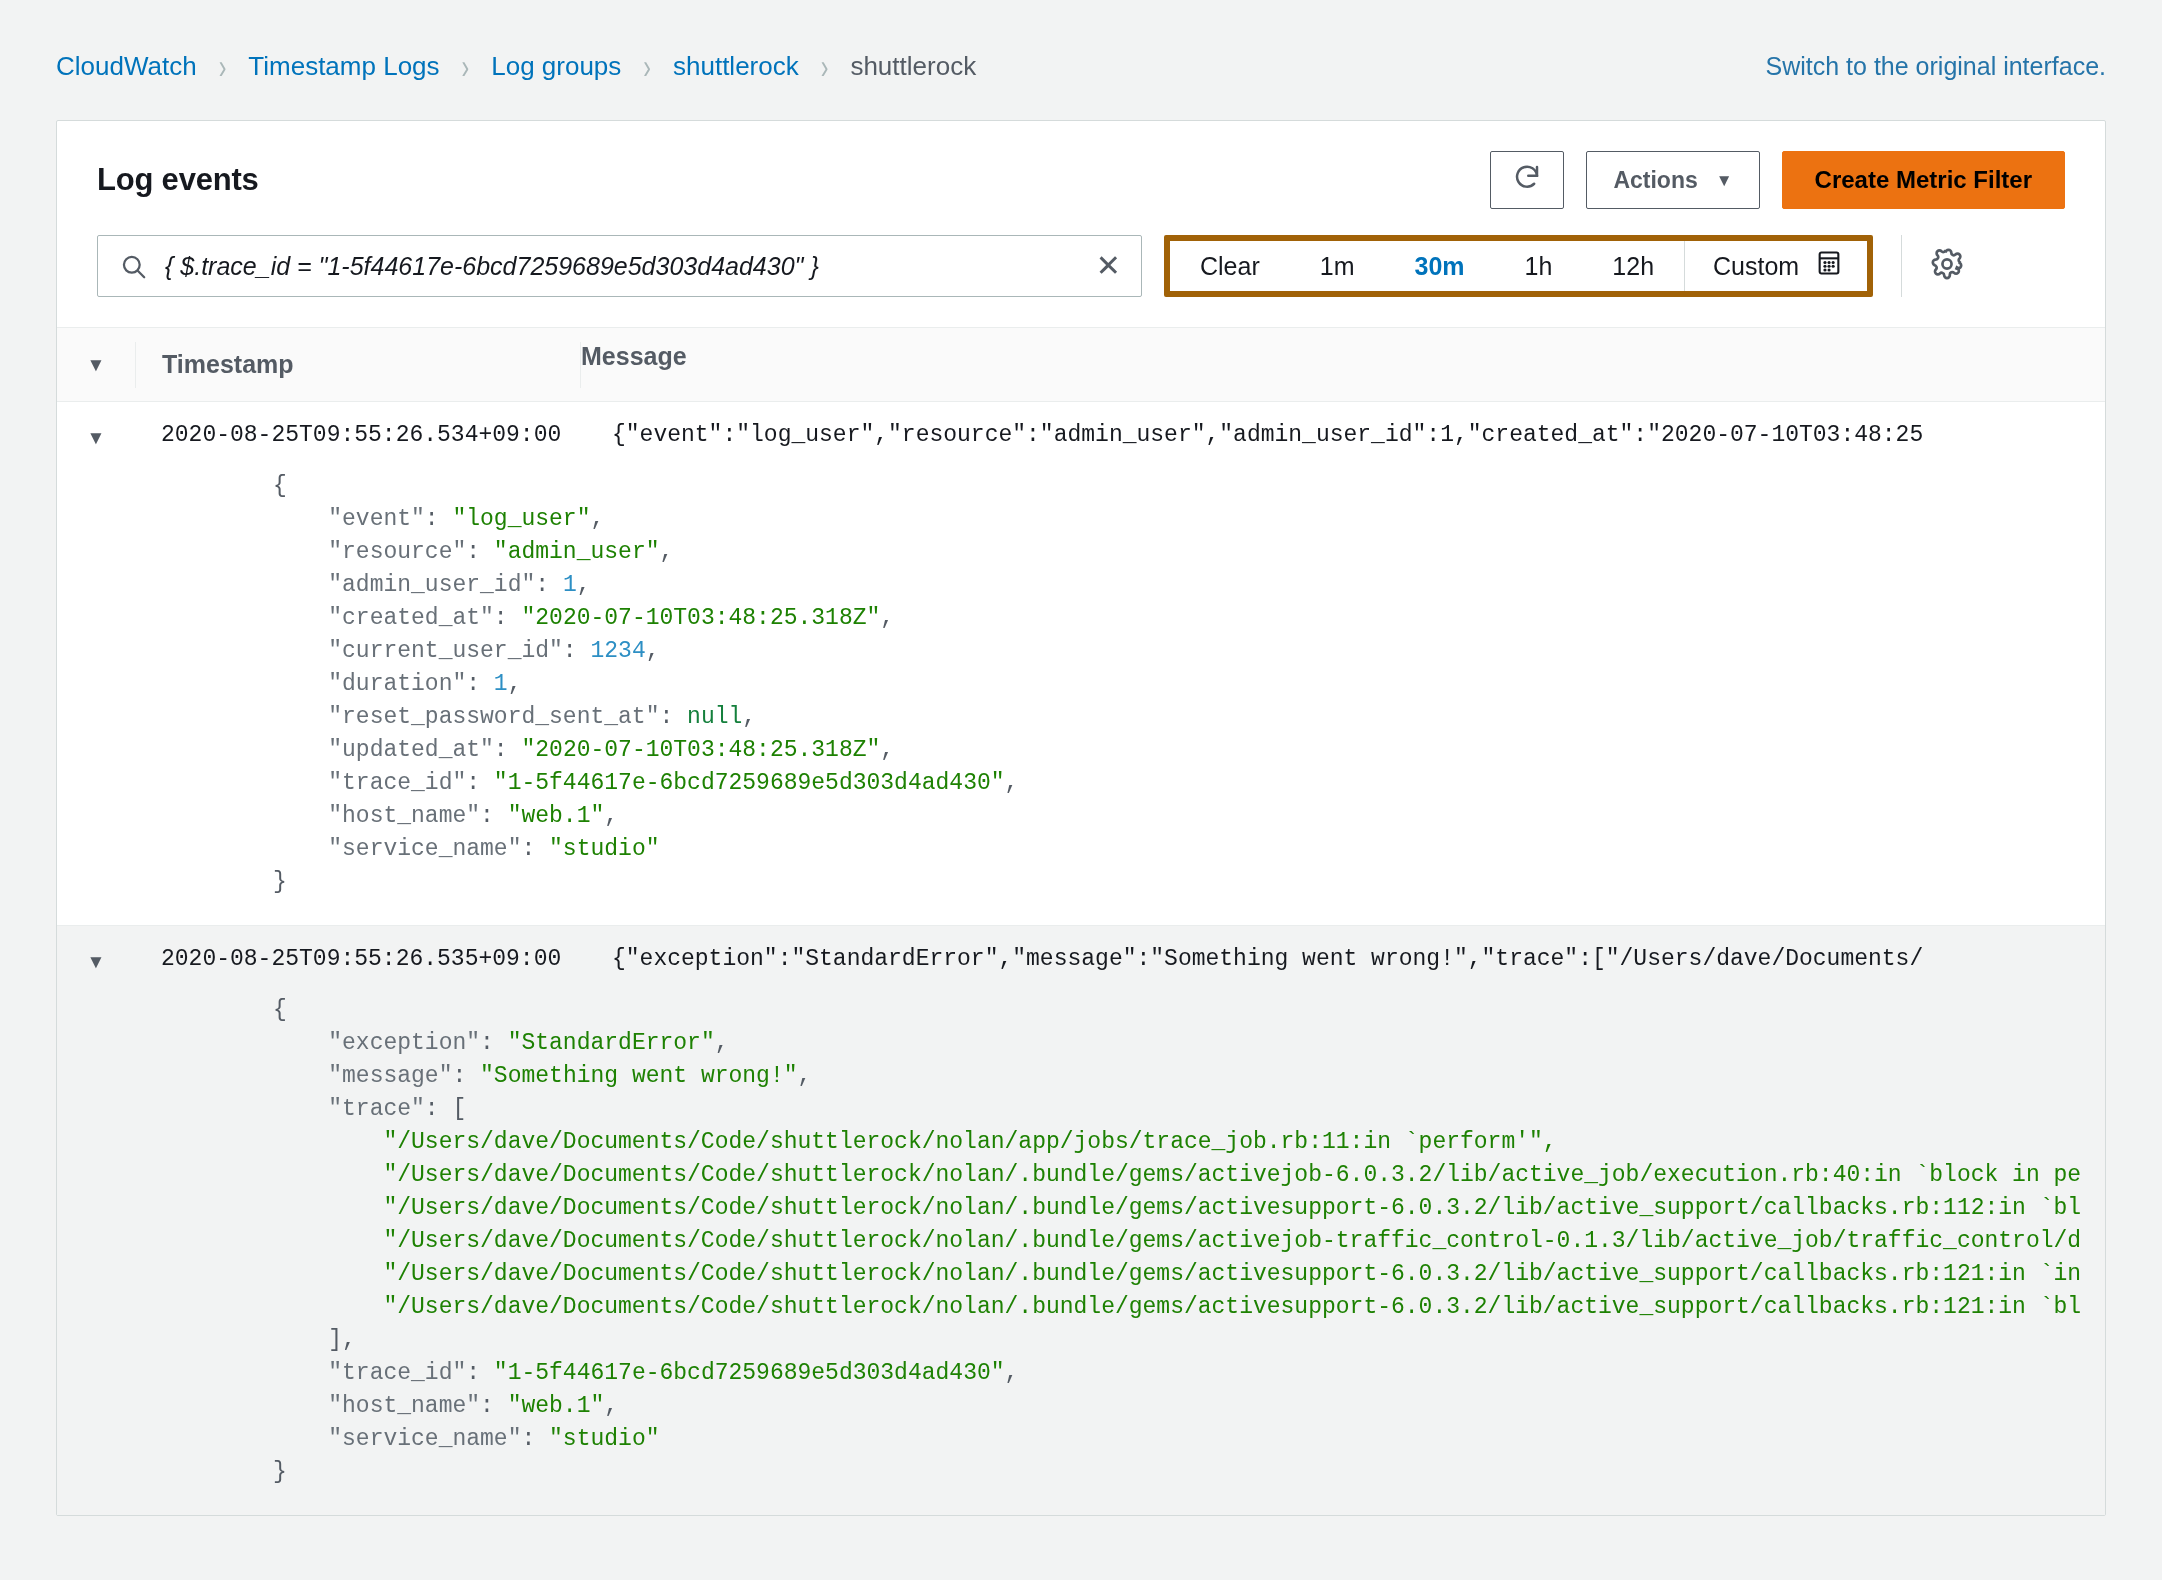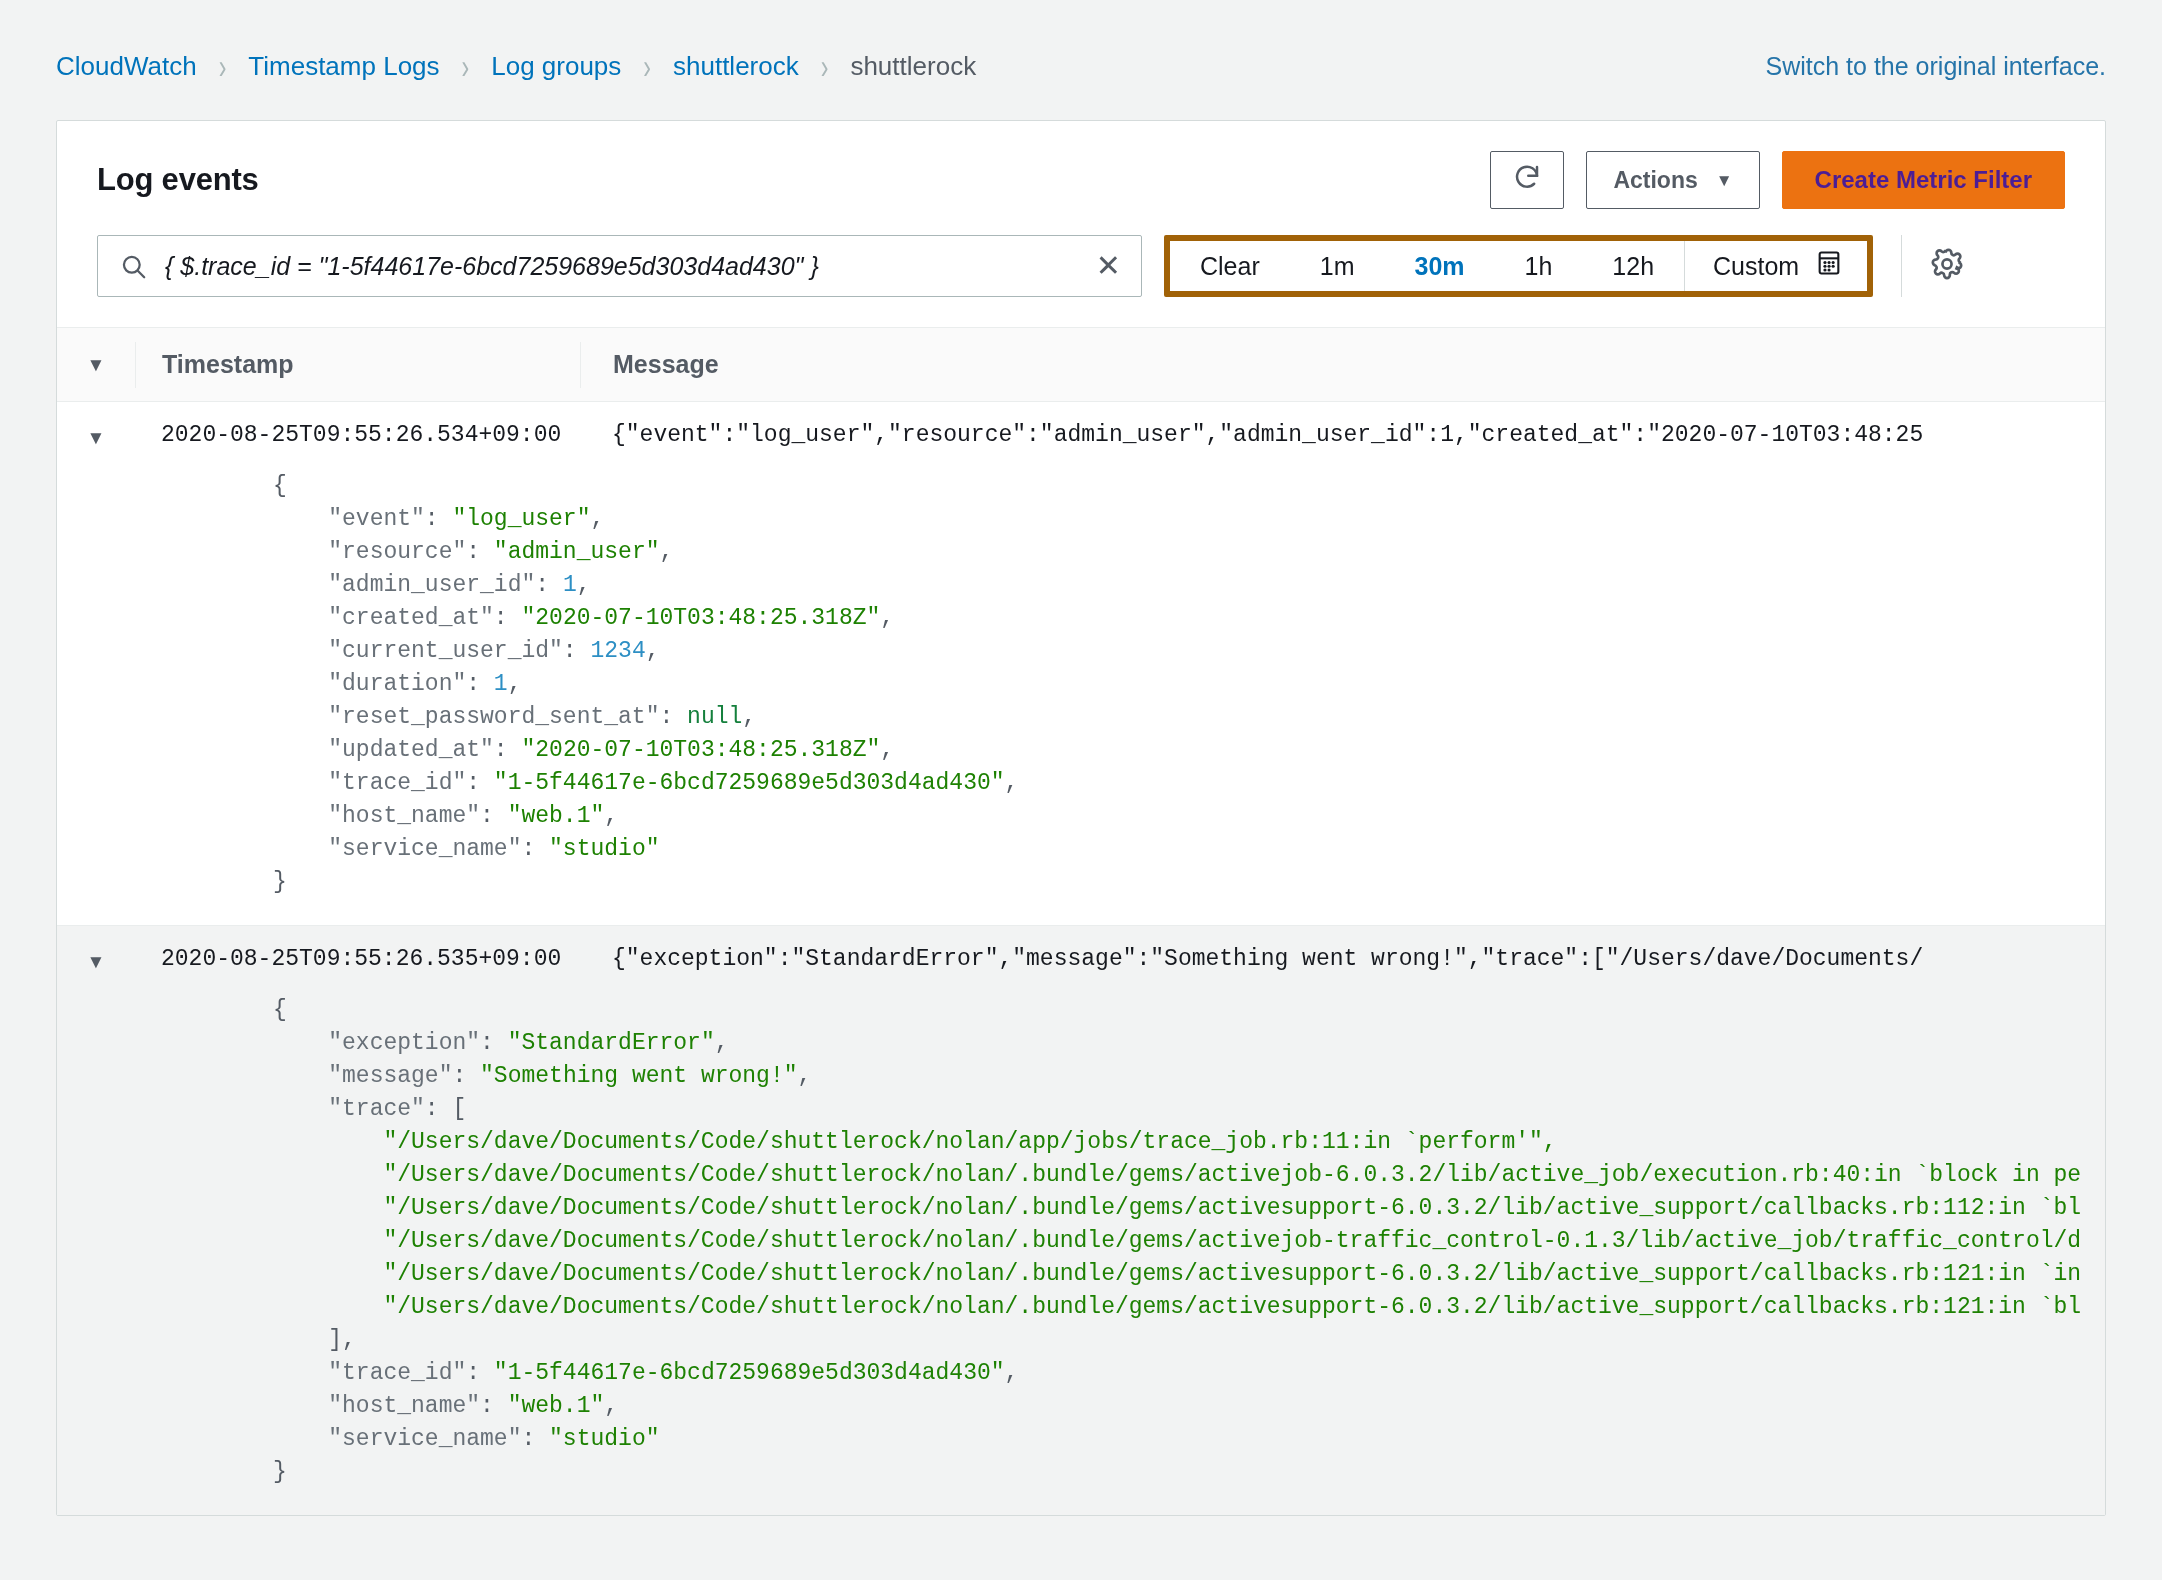--- a/index.html
+++ b/index.html
@@ -52,21 +52,21 @@
     font-family: "Liberation Sans", sans-serif;
     font-size: 23px; font-weight: bold; color: #545b64;
     background: #ffffff;
     border: 1px solid #545b64; border-radius: 2px;
     height: 58px; padding: 0 26px;
     display: flex; align-items: center; gap: 18px;
     cursor: pointer; white-space: nowrap;
   }
   .btn-icon { width: 74px; padding: 0; justify-content: center; }
   .btn-primary {
-    background: #ec7211; border-color: #ec7211; color: #4c1d95;
+    background: #ec7211; border-color: #ec7211; color: #000000;
     padding: 0 32px; font-size: 24px;
   }
   .caret { font-size: 17px; color: #545b64; line-height: 1; }
 
   
   .filter-row {
     display: flex; align-items: center;
     padding: 0 40px 30px 40px;
   }
   .search-box {
@@ -122,22 +122,21 @@
   }
   .col-ts {
     flex: 0 0 445px;
     border-left: 1px solid #eaeded;
     height: 46px; display: flex; align-items: center;
     padding-left: 26px;
   }
   .col-msg {
     flex: 1 1 auto;
     border-left: 1px solid #eaeded;
-    height: 46px; display: flex; align-items: center;
-    padding-left: 32px;
+    height: 46px; display: flex; align-items: flex-start;
   }
   .th-label { font-size: 25px; font-weight: bold; color: #545b64; }
   .sort-caret { font-size: 19px; color: #545b64; line-height: 1; }
 
   .row { border-bottom: 1px solid #eaeded; }
   .row.alt { background: #f2f3f3; }
   .row:last-child { border-bottom: none; }
 
   .row-main { display: flex; align-items: flex-start; padding-top: 20px; }
   .row-toggle {

